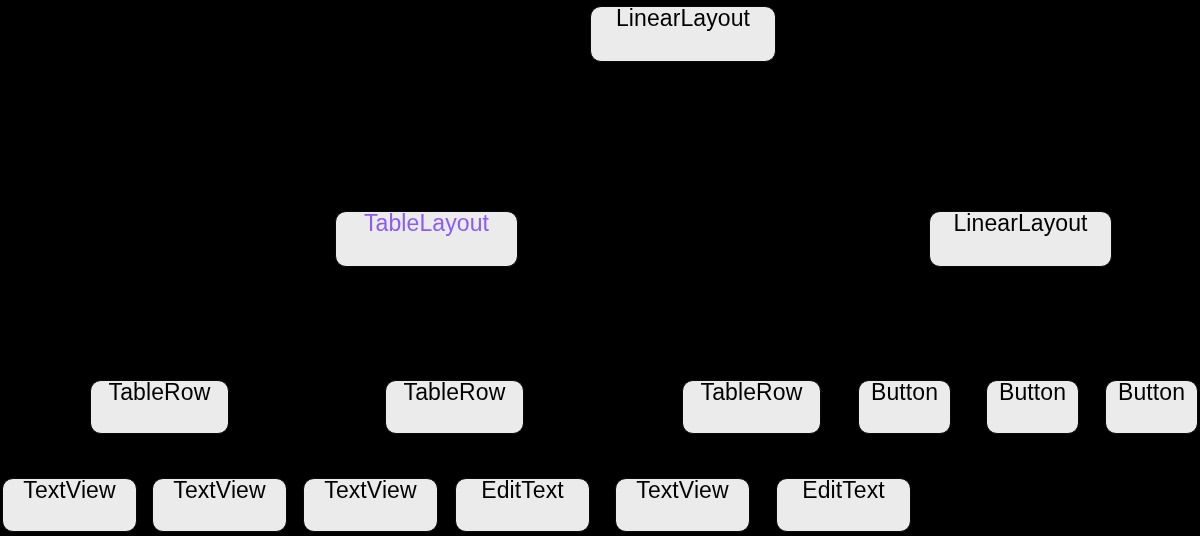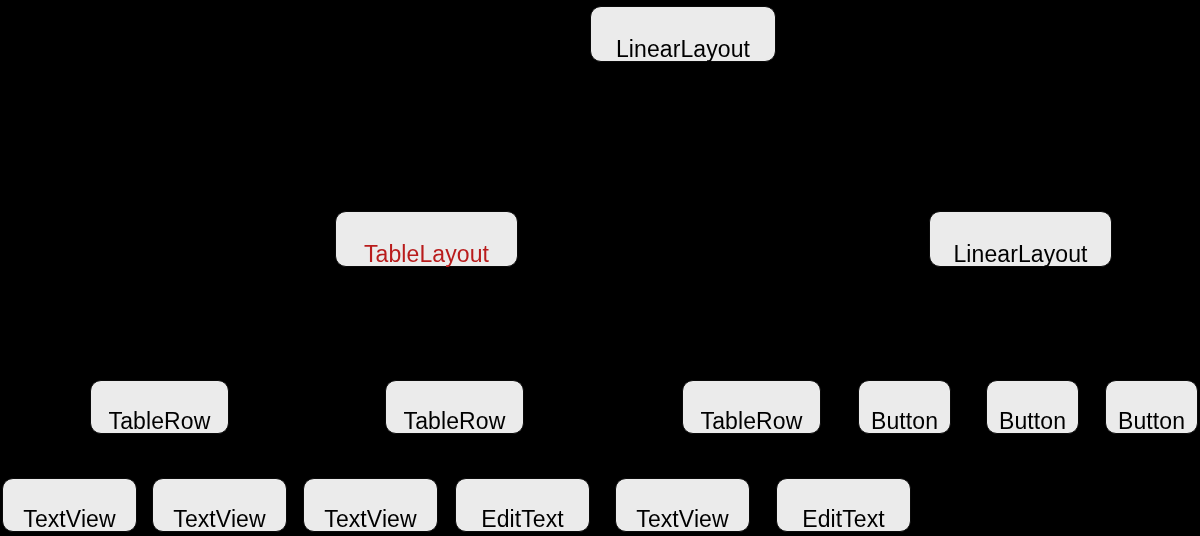--- a/index.html
+++ b/index.html
@@ -23,21 +23,21 @@
     height: 536px;
     pointer-events: none;
   }
   .node {
     position: absolute;
     box-sizing: border-box;
     background: #ebebeb;
     border: 1.6px solid #0a0a0a;
     border-radius: 11px;
     display: flex;
-    align-items: flex-end;
+    align-items: flex-start;
     justify-content: center;
     color: #000000;
     font-size: 23px;
     line-height: 1;
     letter-spacing: 0.1px;
     white-space: nowrap;
     box-shadow: 3px 3px 3px rgba(0,0,0,0.85);
     z-index: 2;
   }
   .node-label {
@@ -61,21 +61,21 @@
       <path d="M 159.5 434 C 159.5 458.2, 69.5 458.2, 69.5 478" fill="none" stroke="#000000" stroke-width="1.6"></path>
       <path d="M 159.5 434 C 159.5 458.2, 219.5 458.2, 219.5 478" fill="none" stroke="#000000" stroke-width="1.6"></path>
       <path d="M 454.5 434 C 454.5 458.2, 370.5 458.2, 370.5 478" fill="none" stroke="#000000" stroke-width="1.6"></path>
       <path d="M 454.5 434 C 454.5 458.2, 522.5 458.2, 522.5 478" fill="none" stroke="#000000" stroke-width="1.6"></path>
       <path d="M 751.5 434 C 751.5 458.2, 682.5 458.2, 682.5 478" fill="none" stroke="#000000" stroke-width="1.6"></path>
       <path d="M 751.5 434 C 751.5 458.2, 843.5 458.2, 843.5 478" fill="none" stroke="#000000" stroke-width="1.6"></path>
     </svg>
 <div class="node" style="left: 590px; top: 6px; width: 186px; height: 56px; background: rgb(235, 235, 235); border-color: rgb(10, 10, 10); color: rgb(0, 0, 0);">
       <span class="node-label">LinearLayout</span>
     </div>
-    <div class="node" style="left: 335px; top: 211px; width: 183px; height: 56px; background: rgb(235, 235, 235); border-color: rgb(10, 10, 10); color: #b91c1c;">
+    <div class="node" style="left: 335px; top: 211px; width: 183px; height: 56px; background: rgb(235, 235, 235); border-color: rgb(10, 10, 10); color: #8b5cf6;">
       <span class="node-label">TableLayout</span>
     </div>
     <div class="node" style="left: 929px; top: 211px; width: 183px; height: 56px; background: rgb(235, 235, 235); border-color: rgb(10, 10, 10); color: rgb(0, 0, 0);">
       <span class="node-label">LinearLayout</span>
     </div>
     <div class="node" style="left: 90px; top: 380px; width: 139px; height: 54px; background: rgb(235, 235, 235); border-color: rgb(10, 10, 10); color: rgb(0, 0, 0);">
       <span class="node-label">TableRow</span>
     </div>
     <div class="node" style="left: 385px; top: 380px; width: 139px; height: 54px; background: rgb(235, 235, 235); border-color: rgb(10, 10, 10); color: rgb(0, 0, 0);">
       <span class="node-label">TableRow</span>

